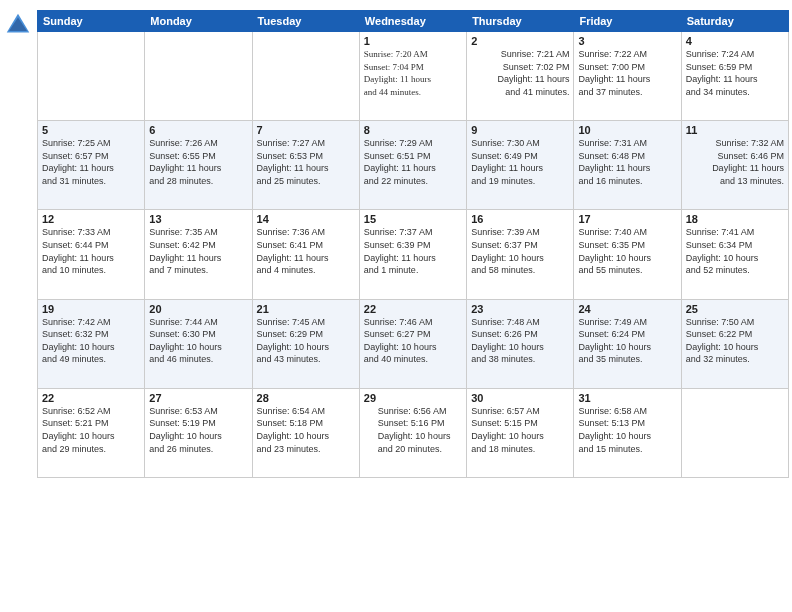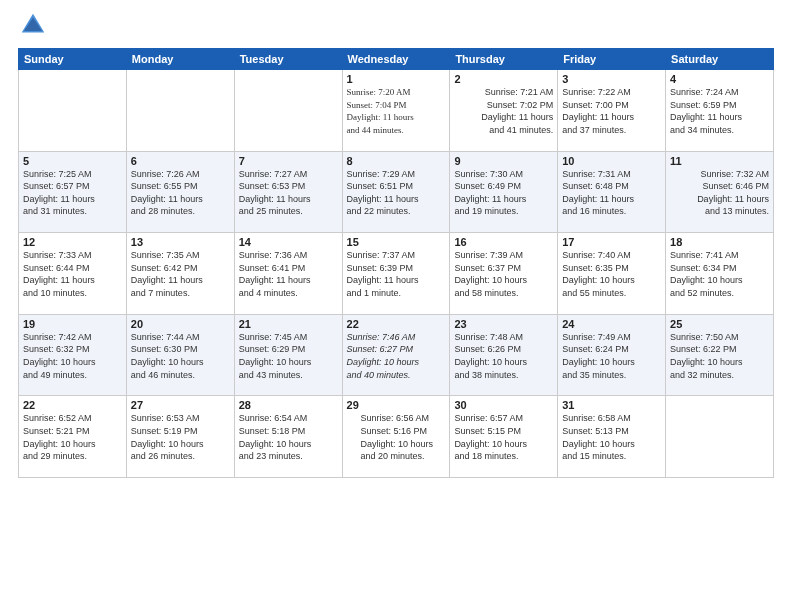--- a/index.html
+++ b/index.html
@@ -6,23 +6,22 @@
     body {
       width: 792px;
       height: 612px;
       font-family: Arial, sans-serif;
       background: #fff;
       overflow: hidden;
     }
     .page {
       width: 792px;
       height: 488px;
-      padding: 10px 18px;
+      padding: 10px 3px;
       display: flex;
-      flex-direction: column;
     }
     .header {
       display: flex;
       justify-content: space-between;
       align-items: flex-start;
       margin-bottom: 8px;
     }
     .logo {
       display: flex;
       align-items: center;
@@ -280,21 +279,21 @@
           </td>
           <td class="alt-row">
             <div class="day-num">21</div>
             <div class="day-info" style="white-space: pre-line;">Sunrise: 7:45 AM
 Sunset: 6:29 PM
 Daylight: 10 hours
 and 43 minutes.</div>
           </td>
           <td class="alt-row">
             <div class="day-num">22</div>
-            <div class="day-info" style="white-space: pre-line; font-style: italic;">Sunrise: 7:46 AM
+            <div class="day-info" style="white-space: pre-line;">Sunrise: 7:46 AM
 Sunset: 6:27 PM
 Daylight: 10 hours
 and 40 minutes.</div>
           </td>
           <td class="alt-row">
             <div class="day-num">23</div>
             <div class="day-info" style="white-space: pre-line;">Sunrise: 7:48 AM
 Sunset: 6:26 PM
 Daylight: 10 hours
 and 38 minutes.</div>

